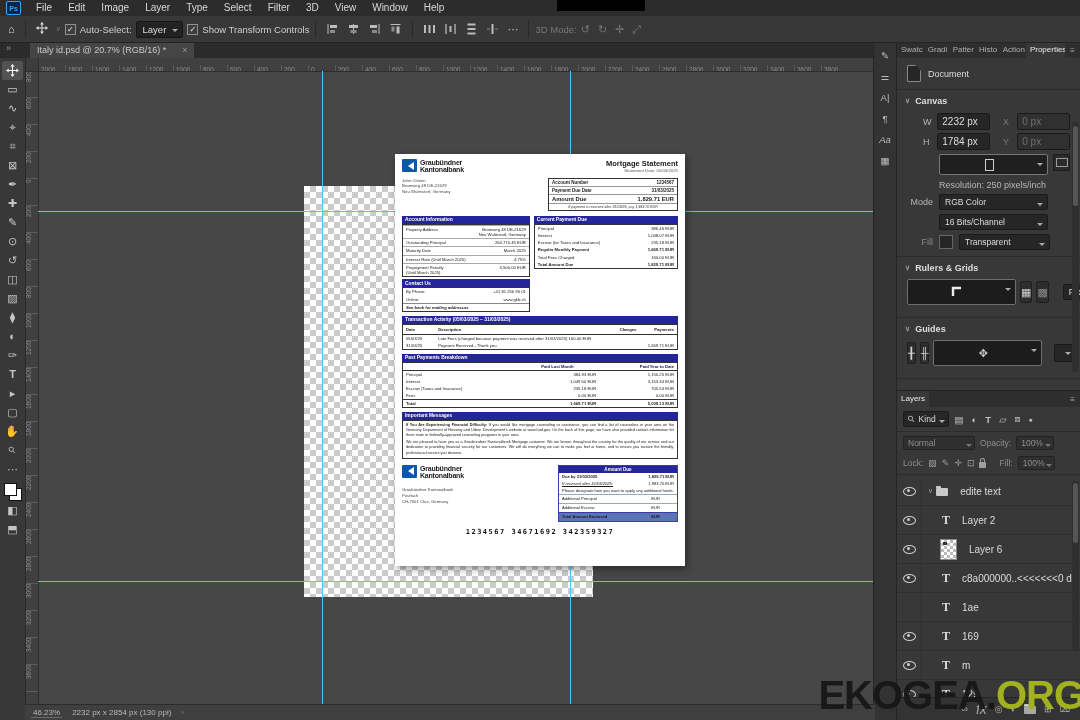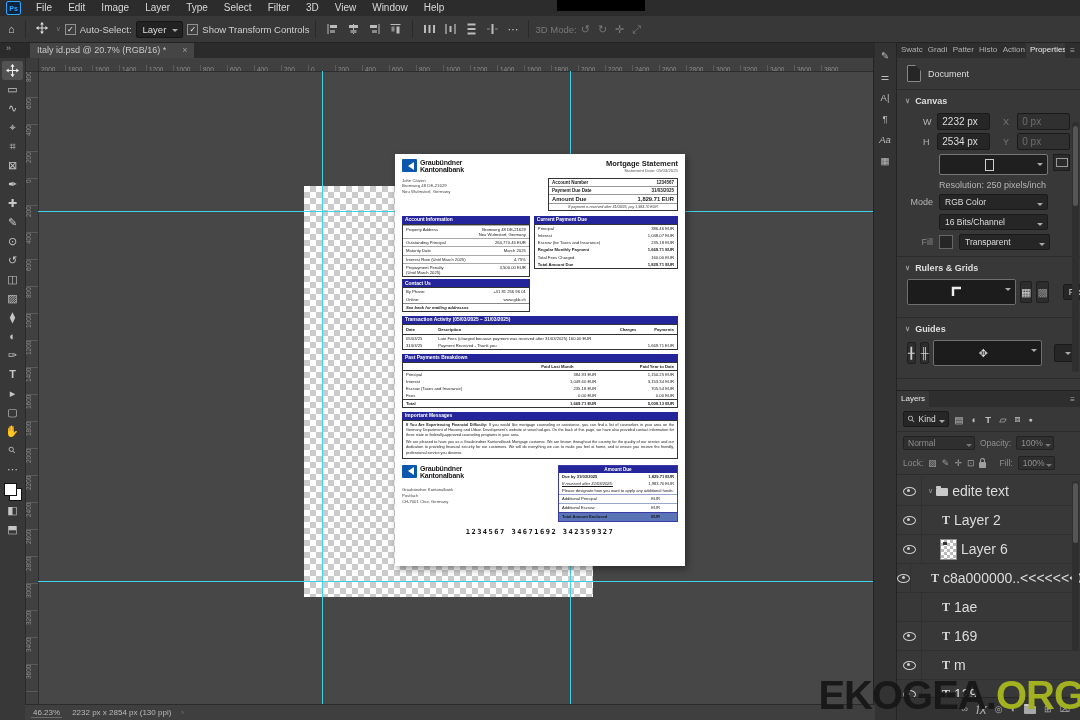--- a/index.html
+++ b/index.html
@@ -200,21 +200,21 @@
             background-image:linear-gradient(45deg,#bbb 25%,transparent 25%,transparent 75%,#bbb 75%),
                              linear-gradient(45deg,#bbb 25%,transparent 25%,transparent 75%,#bbb 75%);
             background-size:6px 6px;background-position:0 0,3px 3px;position:relative;}
   .px-thumb:after{content:"";position:absolute;left:2px;top:2px;width:4px;height:3px;background:#333;}
   .thumb.pixel .px-thumb{display:block;}
   .grp{display:none;align-items:center;gap:3px;}
   .thumb.group .grp{display:flex;}
   .folder{width:12px;height:8px;background:#c9c9c9;border-radius:1px;position:relative;margin-top:2px;}
   .folder:before{content:"";position:absolute;left:0;top:-2px;width:5px;height:2px;background:#c9c9c9;
                  border-radius:1px 1px 0 0;}
-  .lname{color:#dcdcdc;font-size:14px;margin-left:4px;white-space:nowrap;}
+  .lname{color:#dcdcdc;font-size:10px;margin-left:12px;white-space:nowrap;}
   .lay-bottom{position:absolute;bottom:0;left:0;right:0;height:22px;background:#333;
               border-top:1px solid #262626;display:flex;align-items:center;justify-content:flex-end;
               gap:8px;padding:0 10px;color:#a8a8a8;font-size:9px;}
   .lay-bottom .fx{font-style:italic;font-size:14px;}
   
   .statusbar{position:absolute;left:25px;right:205px;bottom:0;height:15px;background:#3f3f3f;
              border-top:1px solid #2b2b2b;display:flex;align-items:center;font-size:8px;color:#b9b9b9;
              gap:10px;padding-left:6px;z-index:31;}
   .zoom-val{border-bottom:1px solid #6a6a6a;padding:0 2px;}
   
@@ -684,21 +684,21 @@
       </div>
     <div class="cvs-grid">
       <div class="cvs-row">
         <span class="lab">W</span>
         <span class="field">2232 px</span>
         <span class="lab" style="margin-left:8px;color:#777;">X</span>
         <span class="field off">0 px</span>
       </div>
       <div class="cvs-row">
         <span class="lab">H</span>
-        <span class="field">2534 px</span>
+        <span class="field">1784 px</span>
         <span class="lab" style="margin-left:8px;color:#777;">Y</span>
         <span class="field off">0 px</span>
       </div>
       <div class="orients">
         <span class="orient sel">
             <span class="p"></span>
           </span>
         <span class="orient">
             <span class="l"></span>
           </span>

